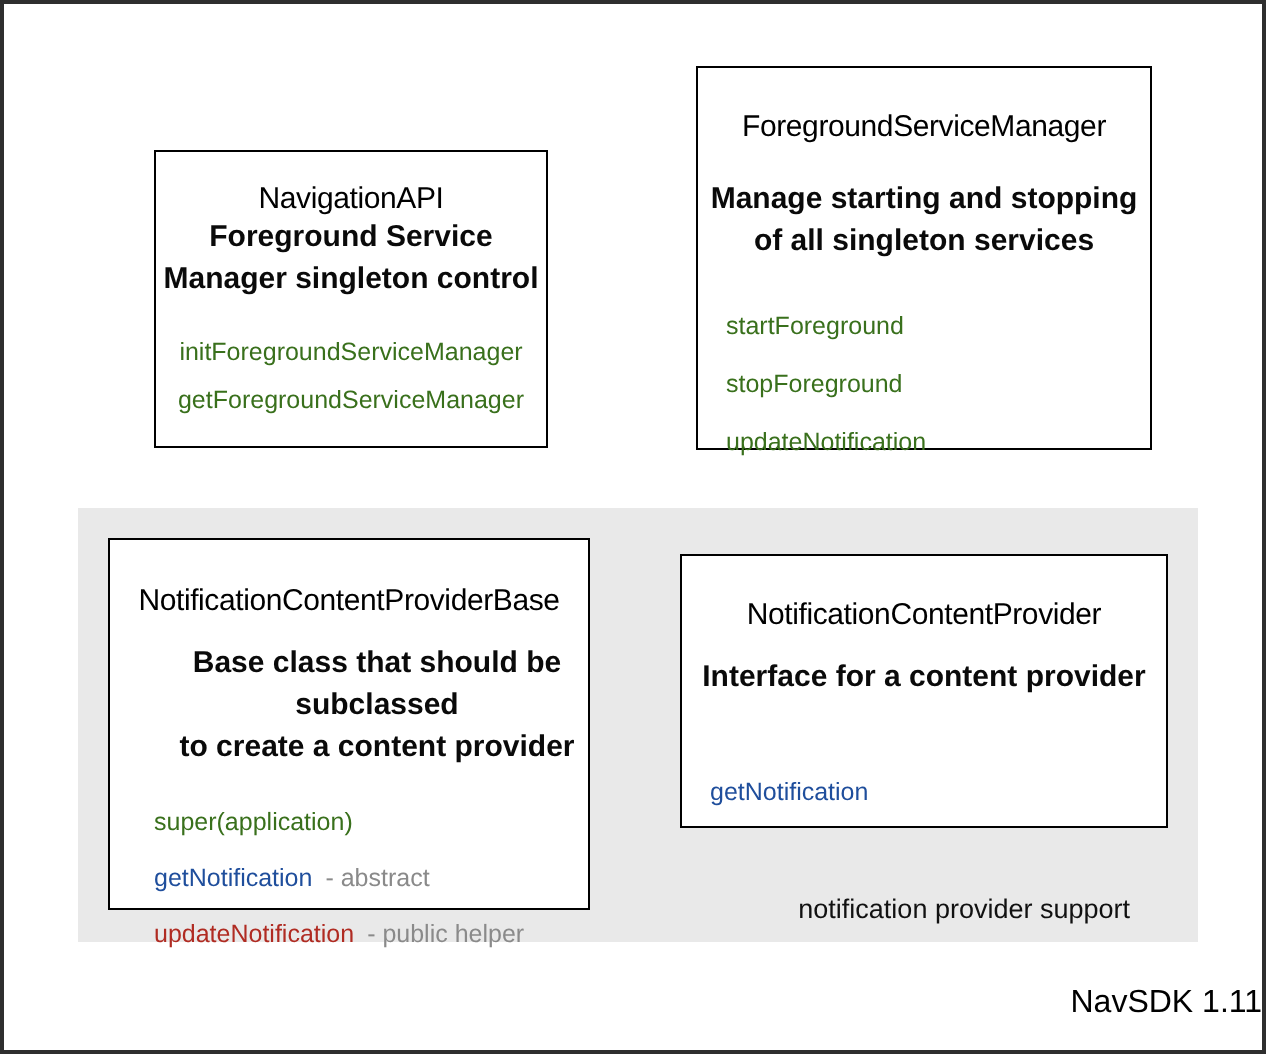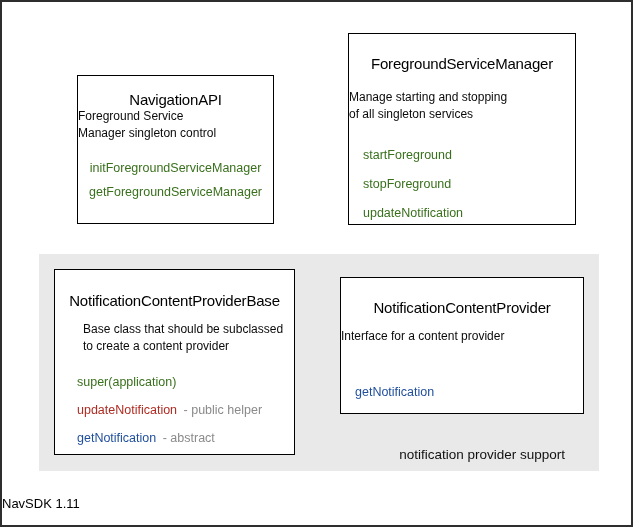--- a/index.html
+++ b/index.html
@@ -43,23 +43,25 @@
 
   .box-title {
     text-align: center;
     font-size: 15px;
     letter-spacing: -0.2px;
     white-space: nowrap;
     color: #000000;
   }
 
   .box-desc {
-    font-size: 12px;
+    text-align: center;
+    font-size: 15px;
     line-height: 1.4;
     color: #0a0a0a;
+    font-weight: bold;
   }
 
   .methods { display: flex; flex-direction: column; }
   .method { font-size: 12.5px; line-height: 1.2; white-space: nowrap; }
   .suffix { color: #8a8a8a; margin-left: 3px; }
 
   
   #box-navapi { left: 75px; top: 73px; width: 197px; height: 149px; }
   #box-navapi .box-title { margin-top: 15px; }
   #box-navapi .box-desc  { }
@@ -81,22 +83,22 @@
   #box-ncp { left: 338px; top: 275px; width: 244px; height: 137px; }
   #box-ncp .box-title { margin-top: 21px; }
   #box-ncp .box-desc  { margin-top: 12px; }
   #box-ncp .methods   { margin-top: 40px; padding-left: 14px; text-align: left; }
 
   .caption {
     position: absolute;
     bottom: 14px;
     left: 0;
     width: 100%;
-    text-align: left;
-    font-size: 13px;
+    text-align: right;
+    font-size: 16px;
     color: #000000;
   }
 </style>
 </head>
 <body>
 
 <div class="frame">
 
   <div class="panel">
     <div class="panel-label">notification provider support</div>
@@ -132,26 +134,26 @@
     <div class="box-desc">
       <div>Base class that should be subclassed</div>
       <div>to create a content provider</div>
     </div>
     <div class="methods">
       <div class="method">
         <span style="color: rgb(57, 112, 28);">super(application)</span>
         <span class="suffix"></span>
       </div>
       <div class="method">
+        <span style="color: rgb(31, 78, 156);">getNotification</span>
+        <span class="suffix">- abstract</span>
+      </div>
+      <div class="method">
         <span style="color: rgb(176, 43, 34);">updateNotification</span>
         <span class="suffix">- public helper</span>
-      </div>
-      <div class="method">
-        <span style="color: rgb(31, 78, 156);">getNotification</span>
-        <span class="suffix">- abstract</span>
       </div>
     </div>
   </div>
 
   <div class="box" id="box-ncp">
     <div class="box-title">NotificationContentProvider</div>
     <div class="box-desc">
       <div>Interface for a content provider</div>
     </div>
     <div class="methods">

